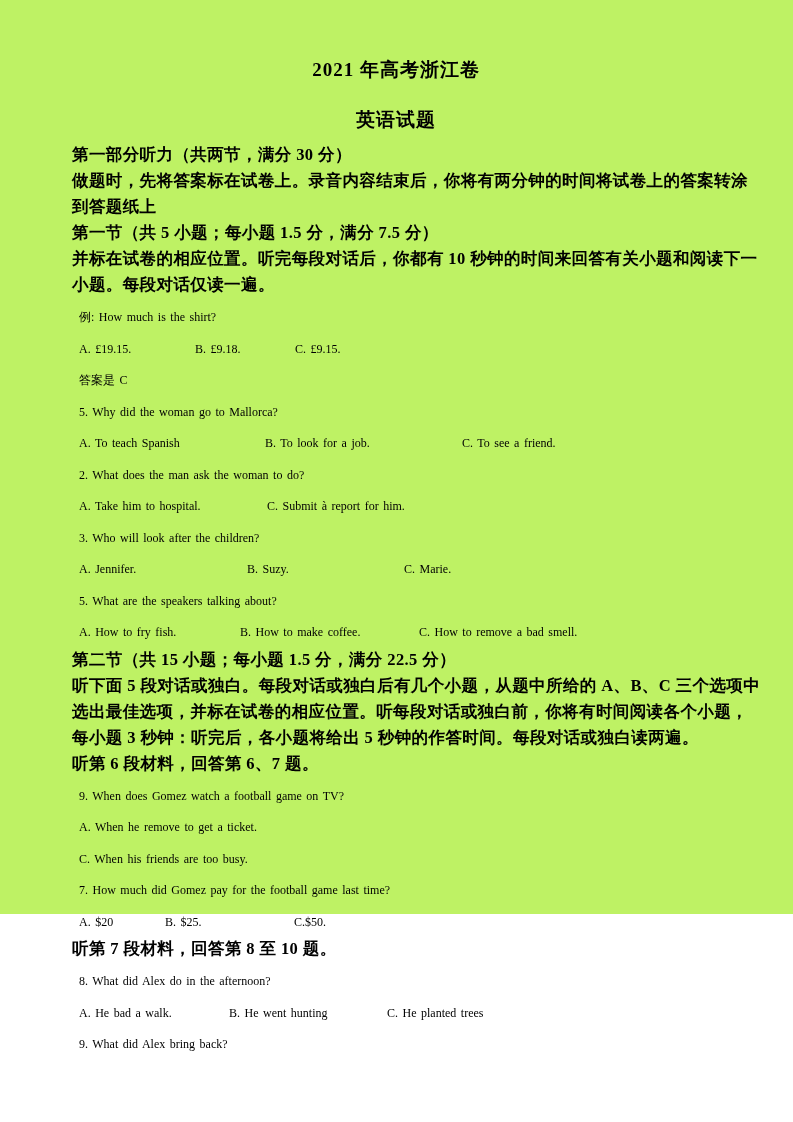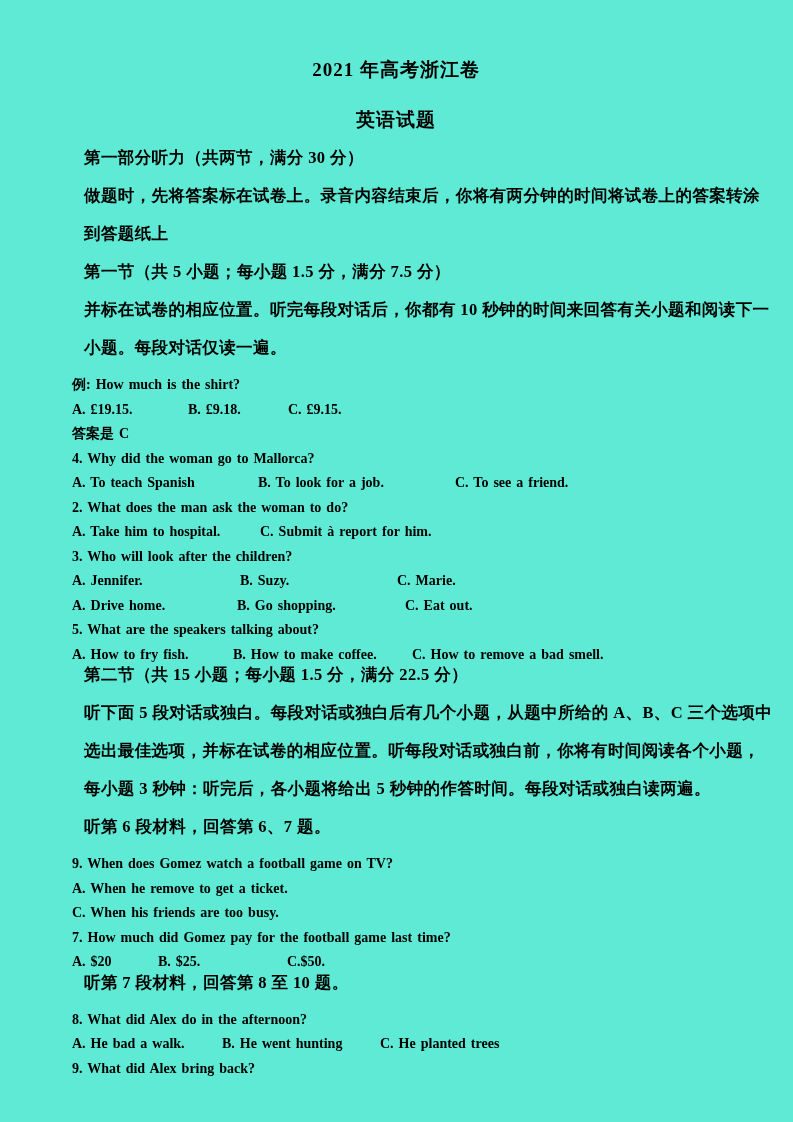--- a/index.html
+++ b/index.html
@@ -5,50 +5,50 @@
   html, body { margin: 0; padding: 0; }
   body {
     width: 793px;
     height: 1122px;
     background: #ffffff;
     overflow: hidden;
   }
   .page {
     box-sizing: border-box;
     width: 793px;
-    height: 1122px;
+    height: 914px;
     padding: 57px 73px 0 72px;
-    background: #5eead4;
+    background: #bef264;
     color: #000000;
     font-family: "Liberation Serif", serif;
   }
   .title, .subtitle {
     margin: 0;
     text-align: center;
     font-size: 19px;
     font-weight: bold;
     line-height: 26px;
     letter-spacing: 1px;
   }
   .title    { margin-bottom: 24px; }
   .subtitle { margin-bottom: 9px; }
   
   .cn {
-    margin: 12px;
+    margin: 0;
     font-size: 16.5px;
     font-weight: bold;
     line-height: 26px;
     letter-spacing: 0.4px;
     white-space: nowrap;
   }
   
   .en {
-    margin: 0;
-    font-size: 14px;
-    font-weight: bold;
+    margin: 7px;
+    font-size: 12px;
+    font-weight: normal;
     line-height: 24.5px;
     word-spacing: 1.5px;
     white-space: nowrap;
   }
   .opts { display: flex; }
   .opts span { display: inline-block; white-space: nowrap; }
   .pull-up { margin-top: -5px; }
 </style>
 </head>
 <body>
@@ -67,45 +67,40 @@
   <p class="cn">小题。每段对话仅读一遍。</p>
 
   <p class="en">例: How much is the shirt?</p>
   <p class="en opts">
     <span style="width:116px">A. £19.15.</span>
     <span style="width:100px">B. £9.18.</span>
     <span>C. £9.15.</span>
   </p>
   <p class="en">答案是 C</p>
 
-  <p class="en">4. Why did the woman go to Mallorca?</p>
+  <p class="en">5. Why did the woman go to Mallorca?</p>
   <p class="en opts">
     <span style="width:186px">A. To teach Spanish</span>
     <span style="width:197px">B. To look for a job.</span>
     <span>C. To see a friend.</span>
   </p>
 
   <p class="en">2. What does the man ask the woman to do?</p>
   <p class="en opts">
     <span style="width:188px">A. Take him to hospital.</span>
     <span>C. Submit à report for him.</span>
   </p>
 
   <p class="en">3. Who will look after the children?</p>
   <p class="en opts">
     <span style="width:168px">A. Jennifer.</span>
     <span style="width:157px">B. Suzy.</span>
     <span>C. Marie.</span>
   </p>
 
-  <p class="en opts">
-    <span style="width:165px">A. Drive home.</span>
-    <span style="width:168px">B. Go shopping.</span>
-    <span>C. Eat out.</span>
-  </p>
 
   <p class="en">5. What are the speakers talking about?</p>
   <p class="en opts">
     <span style="width:161px">A. How to fry fish.</span>
     <span style="width:179px">B. How to make coffee.</span>
     <span>C. How to remove a bad smell.</span>
   </p>
 
   <p class="cn pull-up">第二节（共 15 小题；每小题 1.5 分，满分 22.5 分）</p>
   <p class="cn">听下面 5 段对话或独白。每段对话或独白后有几个小题，从题中所给的 A、B、C 三个选项中</p>

